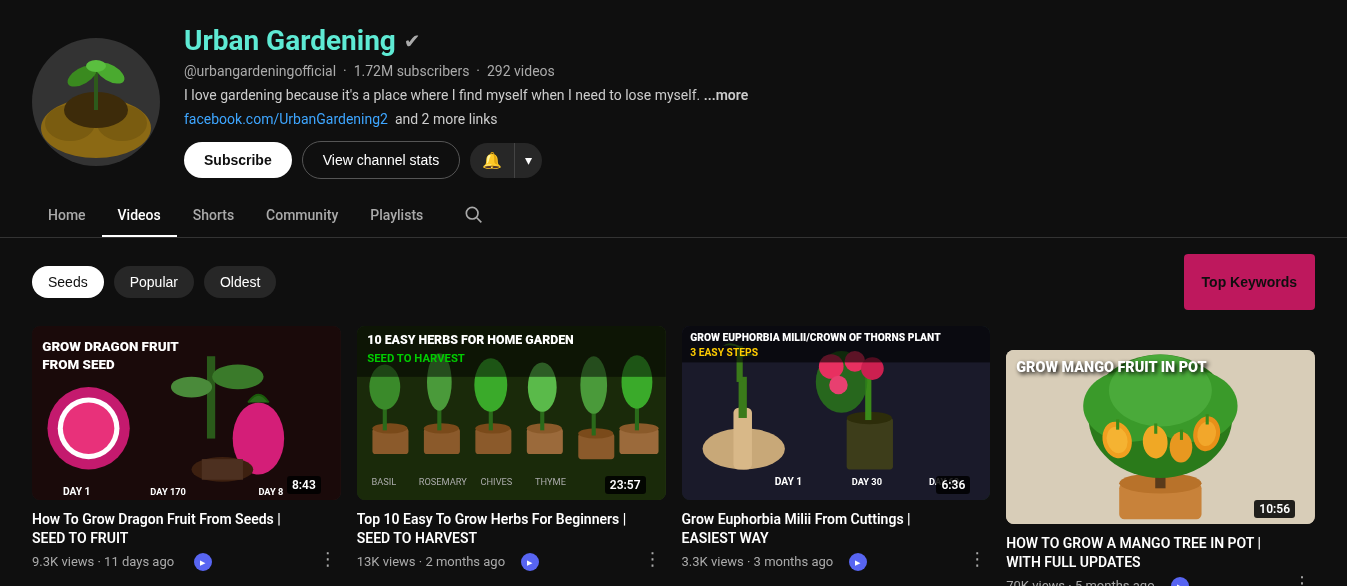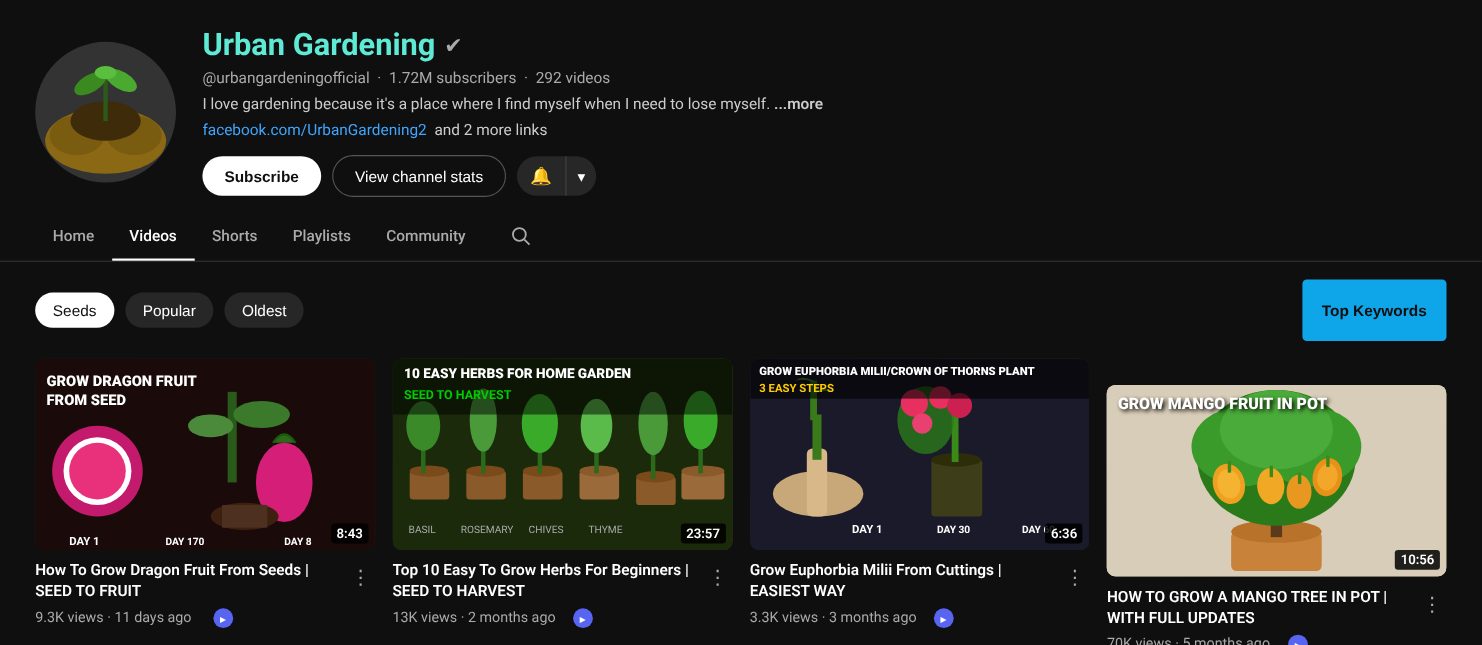--- a/index.html
+++ b/index.html
@@ -171,21 +171,21 @@
       cursor: pointer;
       font-weight: 500;
     }
 
     .filter-btn.active {
       background: #fff;
       color: #0f0f0f;
     }
 
     .btn-top-keywords {
-      background: #0ea5e9;
+      background: #be185d;
       color: #0f0f0f;
       border: none;
       border-radius: 4px;
       padding: 20px 18px;
       font-size: 14px;
       font-weight: 600;
       cursor: pointer;
     }
 
     
@@ -208,34 +208,34 @@
       position: relative;
       background: #333;
       display: flex;
       align-items: center;
       justify-content: center;
     }
 
     .video-duration {
       position: absolute;
       bottom: 6px;
-      right: 6px;
+      right: 20px;
       background: rgba(0,0,0,0.85);
       color: #fff;
       font-size: 12px;
       font-weight: 600;
       padding: 2px 5px;
       border-radius: 3px;
     }
 
     .video-info {
       padding: 10px 0 0 0;
       display: flex;
       gap: 8px;
-      align-items: flex-start;
+      align-items: flex-end;
     }
 
     .video-details {
       flex: 1;
     }
 
     .video-title {
       font-size: 14px;
       font-weight: 600;
       color: #fff;
@@ -380,22 +380,22 @@
         <button class="notif-chevron">▾</button>
       </div>
     </div>
   </div>
 </div>
 
 <div class="channel-nav">
   <div class="nav-tab">Home</div>
   <div class="nav-tab active">Videos</div>
   <div class="nav-tab">Shorts</div>
+  <div class="nav-tab">Community</div>
   <div class="nav-tab">Playlists</div>
-  <div class="nav-tab">Community</div>
   <div class="nav-search">
     <svg width="20" height="20" viewBox="0 0 24 24" fill="none" stroke="currentColor" stroke-width="2">
       <circle cx="11" cy="11" r="7"></circle>
       <line x1="16.5" y1="16.5" x2="22" y2="22"></line>
     </svg>
   </div>
 </div>
 
 <div class="filter-bar">
   <div class="filter-buttons">

